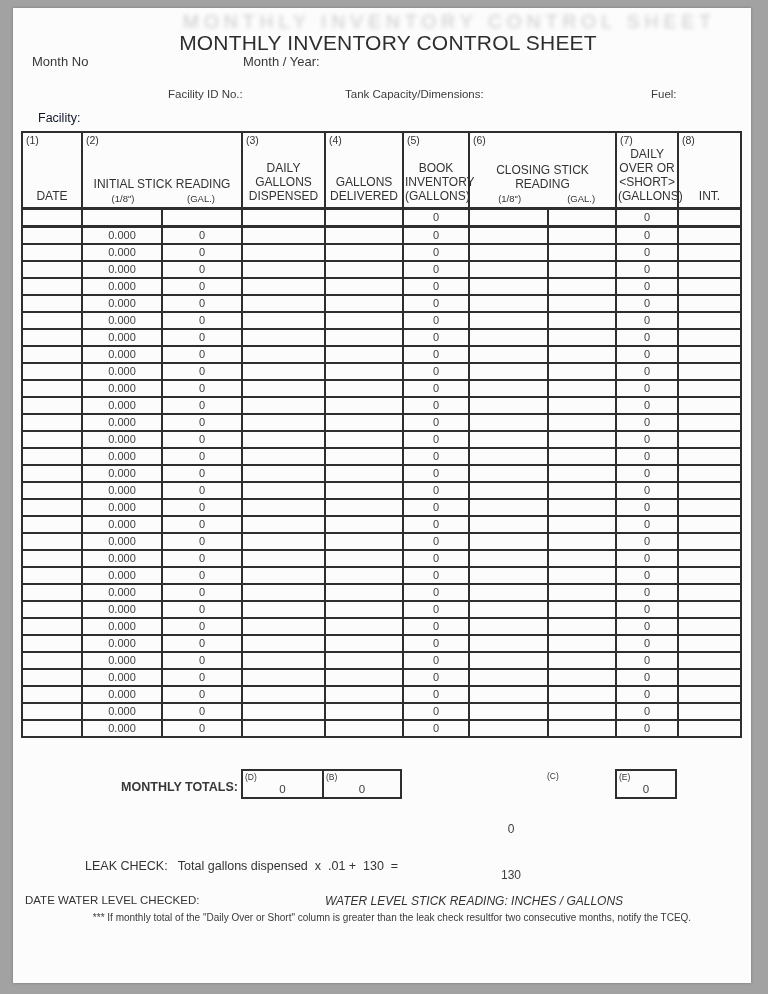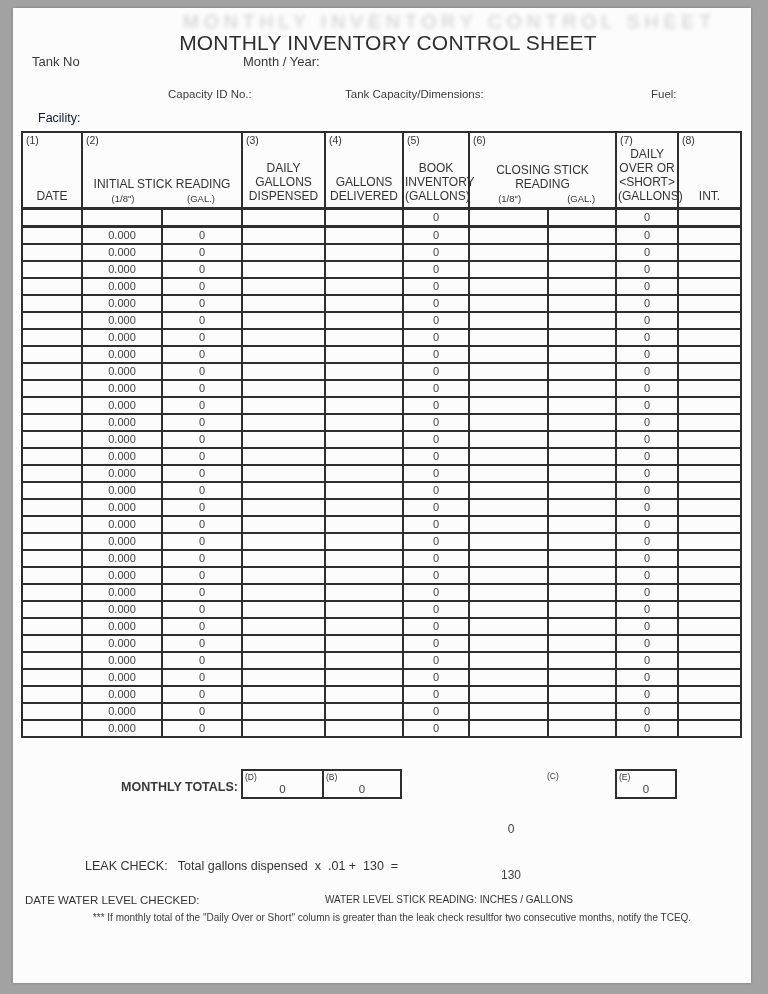--- a/index.html
+++ b/index.html
@@ -67,24 +67,24 @@
   .pre { white-space:pre; }
 </style>
 </head>
 <body>
 
 <div class="page">
 
   <div class="title-ghost">MONTHLY INVENTORY CONTROL SHEET</div>
   <div class="sheet-title">MONTHLY INVENTORY CONTROL SHEET</div>
 
-  <div class="abs lbl-lg" style="left:19px; top:46px;">Tank No</div>
+  <div class="abs lbl-lg" style="left:19px; top:46px;">Month No</div>
   <div class="abs lbl-lg" style="left:230px; top:46px;">Month / Year:</div>
 
-  <div class="abs lbl-md" style="left:155px; top:80px;">Capacity ID No.:</div>
+  <div class="abs lbl-md" style="left:155px; top:80px;">Facility ID No.:</div>
   <div class="abs lbl-md" style="left:332px; top:80px;">Tank Capacity/Dimensions:</div>
   <div class="abs lbl-md" style="left:638px; top:80px;">Fuel:</div>
 
   <div class="abs lbl-fac" style="left:25px; top:103px;">Facility:</div>
 
   <table class="inv">
     <colgroup>
       <col style="width:60px">
         <col style="width:80px">
         <col style="width:80px">
@@ -538,17 +538,17 @@
     <span class="boxlabel">(E)</span>
     <span class="boxvalue">0</span>
   </div>
 
   <div class="abs" style="left:468px; top:814px; width:60px; text-align:center; font-size:12px; color:#3d3d3d;">0</div>
 
   <div class="abs pre" style="left:72px; top:851px; font-size:12.5px; color:#333;">LEAK CHECK:   Total gallons dispensed  x  .01 +  130  =</div>
   <div class="abs" style="left:468px; top:851px; width:60px; text-align:center; font-size:12px; color:#3d3d3d;margin-top:9px;">130</div>
 
   <div class="abs" style="left:12px; top:886px; font-size:11.5px; color:#333;">DATE WATER LEVEL CHECKED:</div>
-  <div class="abs" style="left:312px; top:886px; font-size:10px; color:#333;">WATER LEVEL STICK READING: INCHES / GALLONS</div>
+  <div class="abs" style="left:312px; top:886px; font-size:12px; color:#333;font-style:italic;">WATER LEVEL STICK READING: INCHES / GALLONS</div>
 
   <div class="abs" style="left:0; right:0; top:904px; text-align:center; padding-left:20px; font-size:10px; color:#3a3a3a;">*** If monthly total of the "Daily Over or Short" column is greater than the leak check resultfor two consecutive months, notify the TCEQ.</div>
 
 </div>
 
 </body></html>

